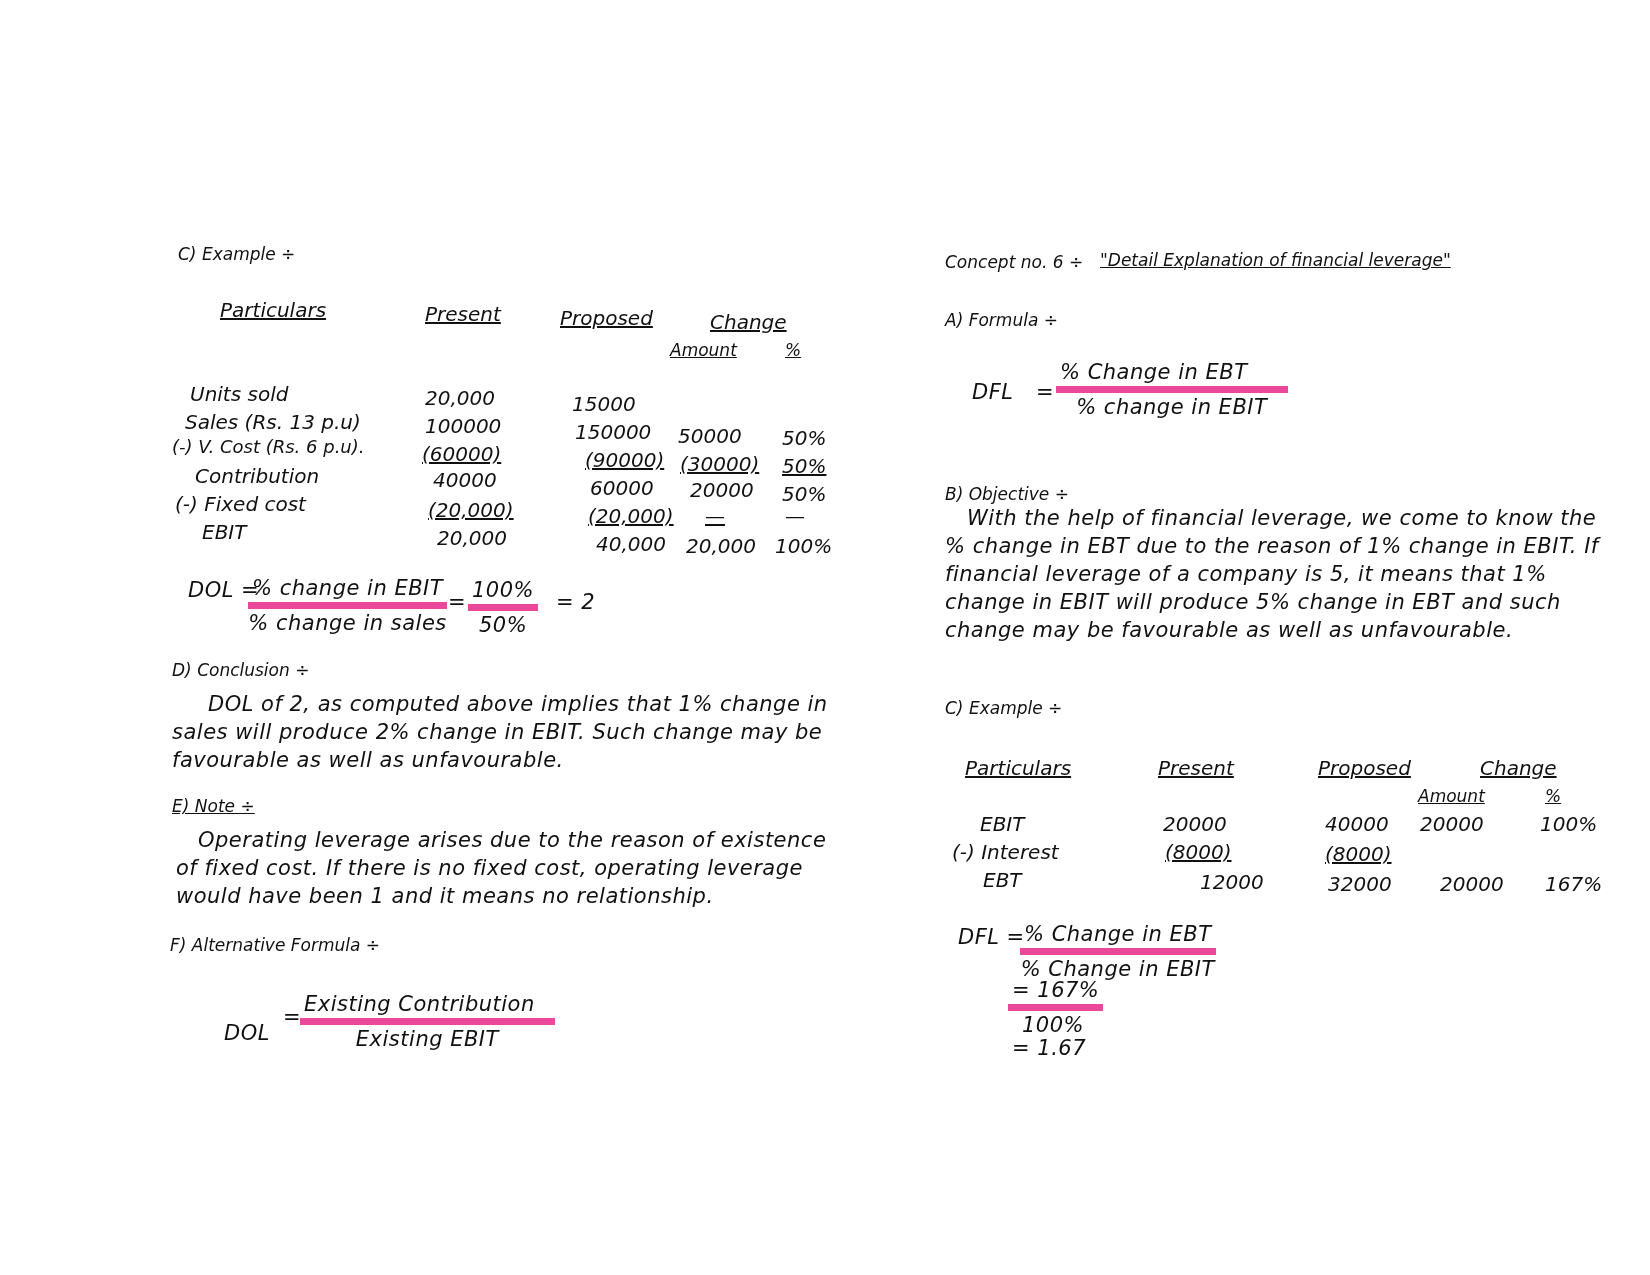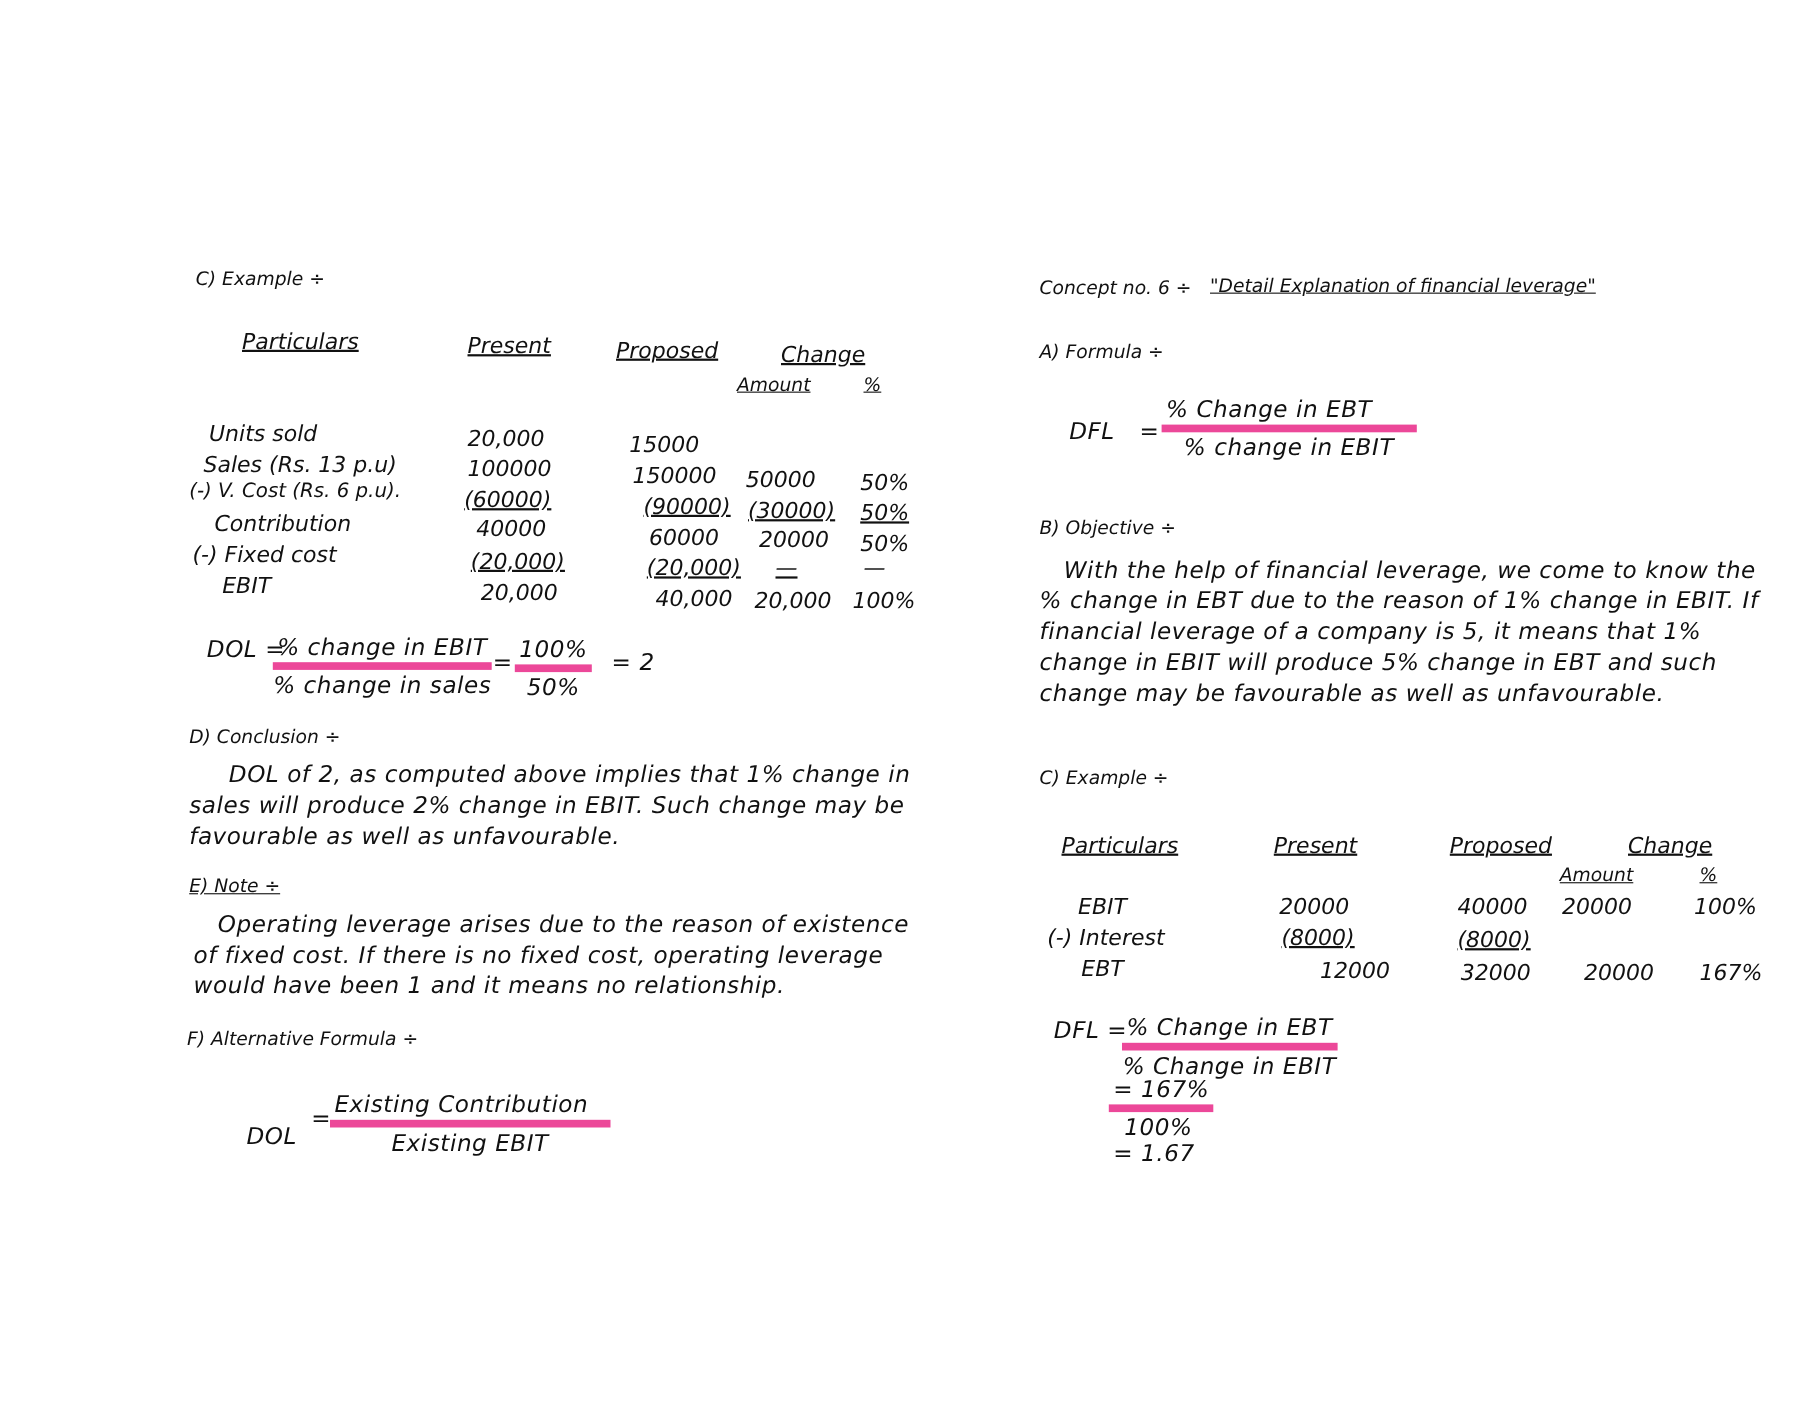--- a/index.html
+++ b/index.html
@@ -96,21 +96,21 @@
 <div class="abs h u" style="left:1100px;top:250px;">"Detail Explanation of financial leverage"</div>
 
 <div class="abs h" style="left:945px;top:310px;">A) Formula ÷</div>
 <div class="abs t" style="left:972px;top:380px;">DFL</div>
 <div class="abs t" style="left:1036px;top:380px;">=</div>
 <div class="frac t" style="left:1056px;top:360px;">
   <span class="num" style="padding-right:40px;">% Change in EBT</span>
   <span class="den">% change in EBIT</span>
 </div>
 
-<div class="abs h" style="left:945px;top:470px;font-style:italic;">B) Objective ÷</div>
+<div class="abs h" style="left:945px;top:484px;font-style:italic;">B) Objective ÷</div>
 <div class="para" style="left:945px;top:504px;width:670px;text-indent:22px;">With the help of financial leverage, we come to know the % change in EBT due to the reason of 1% change in EBIT. If financial leverage of a company is 5, it means that 1% change in EBIT will produce 5% change in EBT and such change may be favourable as well as unfavourable.</div>
 
 <div class="abs h" style="left:945px;top:698px;">C) Example ÷</div>
 
 <div class="tbl" style="left:0;top:0;">
   <div class="cell u" style="left:965px;top:756px;">Particulars</div>
   <div class="cell u" style="left:1158px;top:756px;">Present</div>
   <div class="cell u" style="left:1318px;top:756px;">Proposed</div>
   <div class="cell u" style="left:1480px;top:756px;">Change</div>
   <div class="cell u" style="left:1418px;top:786px;font-size:17px;">Amount</div>

